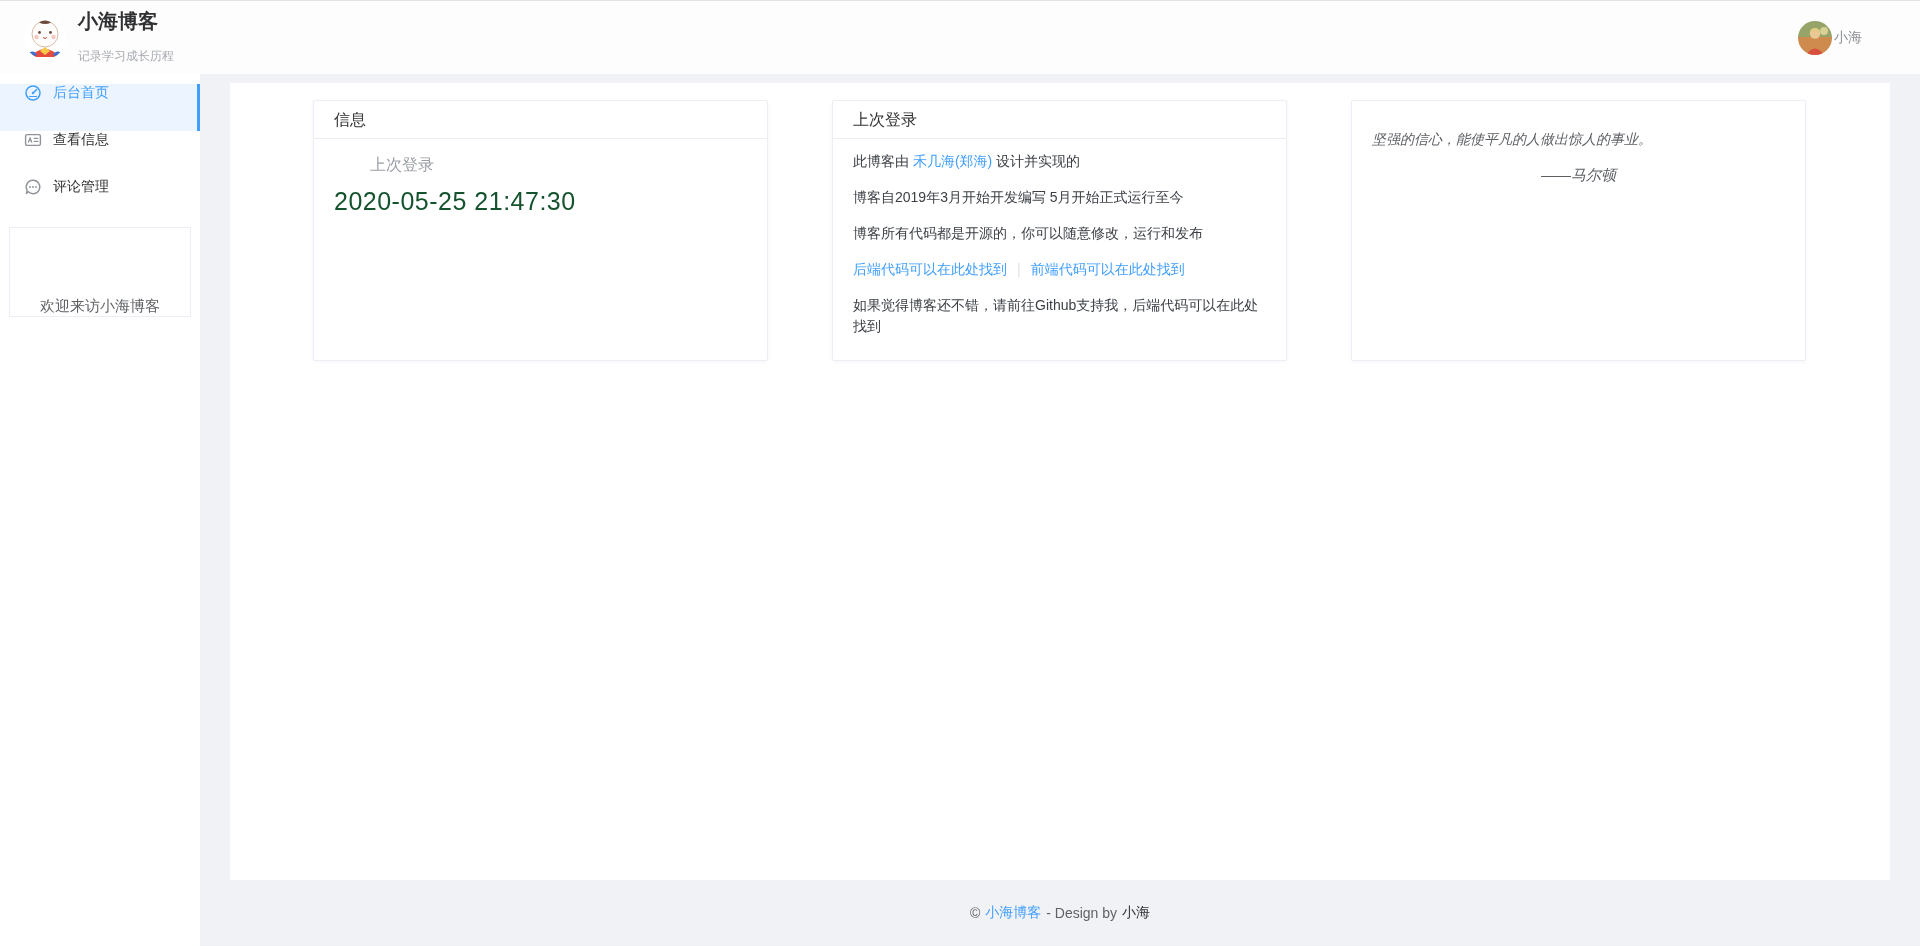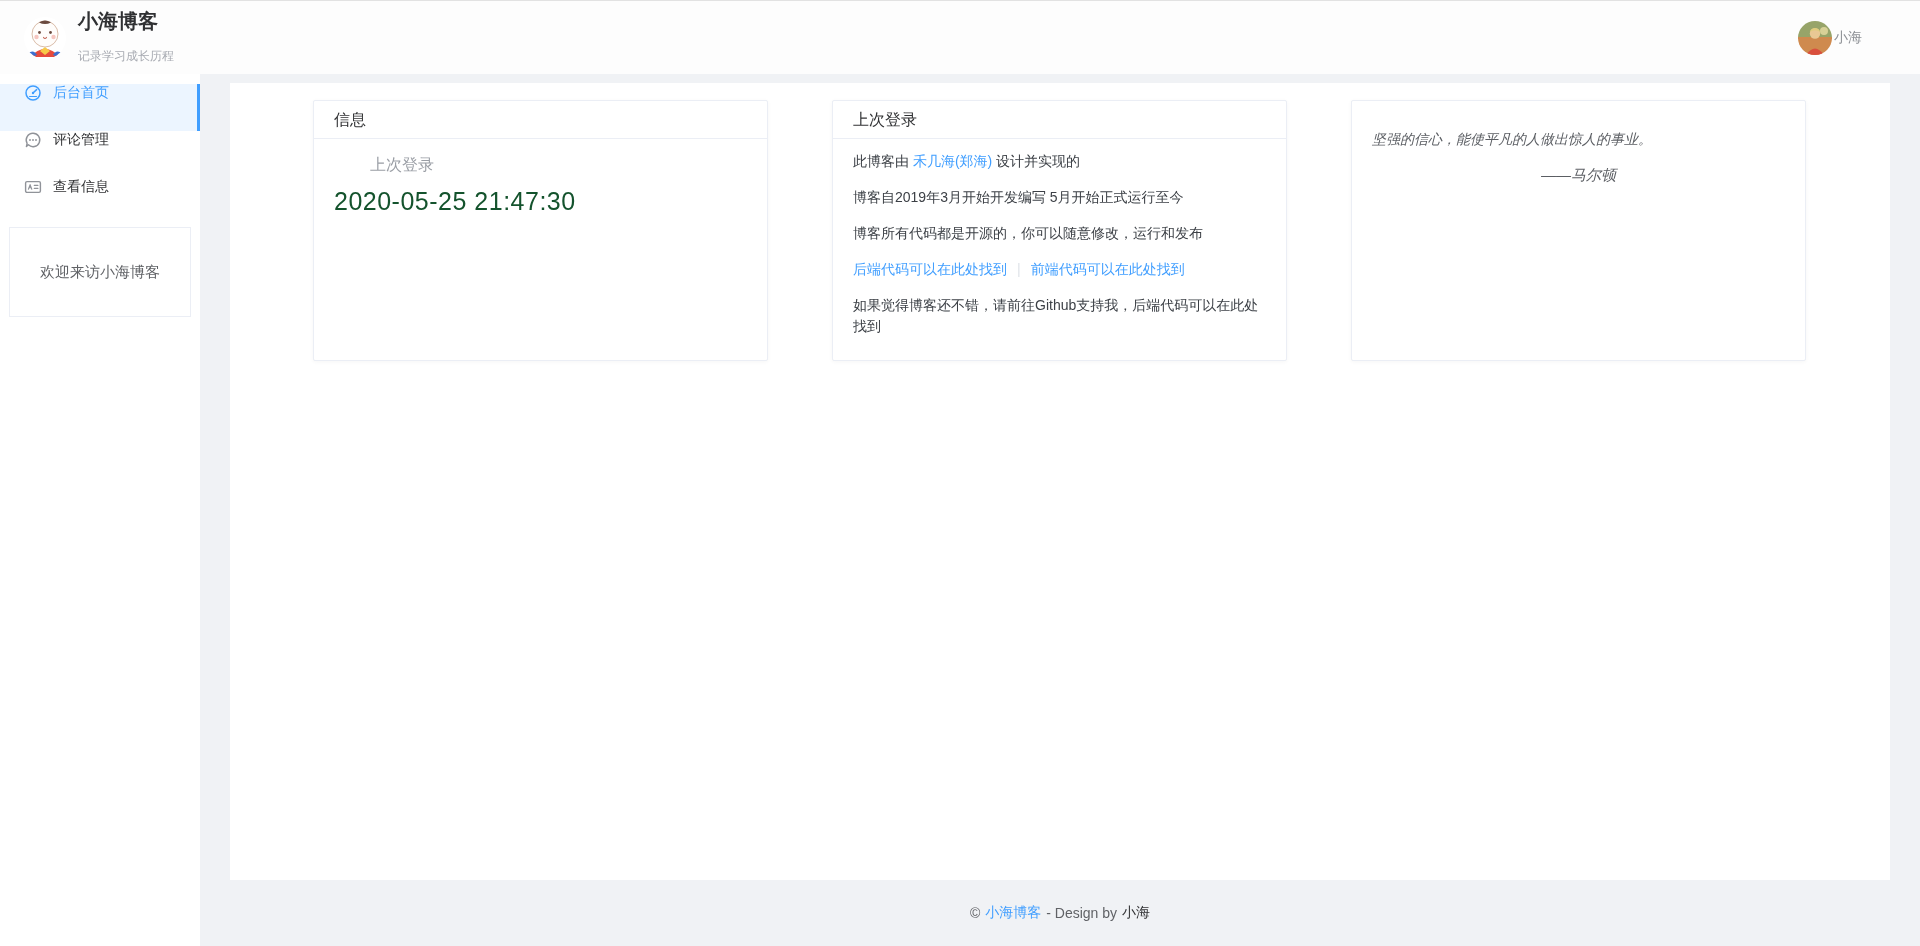--- a/index.html
+++ b/index.html
@@ -36,21 +36,21 @@
     padding-left:24px; gap:11px;
     font-size:14px; color:#303133; cursor:pointer;
     border-right:3px solid transparent;
   }
   .menu-item .mi-icon { width:18px; height:18px; color:#909399; display:flex; align-items:center; }
   .menu-item.active { background:#ecf5ff; color:#409eff; border-right-color:#409eff; }
   .menu-item.active .mi-icon { color:#409eff; }
   .welcome-box {
     margin:2px 9px 0; height:90px;
     border:1px solid #ebeef5;
-    display:flex; align-items:center; justify-content:center;
+    display:flex; align-items:flex-end; justify-content:center;
     font-size:15px; color:#606266;
   }
 
   
   .main { flex:1; display:flex; flex-direction:column; padding:9px 30px 0; }
   .panel {
     background:#ffffff; height:797px;
     padding:17px 84px 0 83px;
     display:flex; gap:64px;
   }
@@ -132,37 +132,37 @@
           <path d="M9 9 L12.6 5.6" stroke="currentColor" stroke-width="1.5" stroke-linecap="round" fill="none"></path>
           <circle cx="9" cy="9" r="1.2" fill="currentColor"></circle>
           <path d="M5.5 12.5 h7" stroke="currentColor" stroke-width="1.2" stroke-linecap="round"></path>
         </svg>
       </span>
       <span>后台首页</span>
     </div>
     <div class="menu-item">
       <span class="mi-icon">
         <svg width="18" height="18" viewBox="0 0 18 18">
+          <rect x="1.6" y="3.6" width="14.8" height="10.8" rx="1.4" fill="none" stroke="currentColor" stroke-width="1.4"></rect>
+          <path d="M4.4 11.2 L6.1 6.6 L7.8 11.2 M5 9.7 h2.2" stroke="currentColor" stroke-width="1.1" fill="none" stroke-linecap="round" stroke-linejoin="round"></path>
+          <path d="M10.3 7.4 h3.6 M10.3 10.4 h3.6" stroke="currentColor" stroke-width="1.2" stroke-linecap="round"></path>
+        </svg>
+      </span>
+      <span>查看信息</span>
+    </div>
+    <div class="menu-item">
+      <span class="mi-icon">
+        <svg width="18" height="18" viewBox="0 0 18 18">
           <path d="M9 2.3 a6.7 6.7 0 1 1 -4.6 11.5 L2.4 15.6 L3.1 12.3 A6.7 6.7 0 0 1 9 2.3 Z" fill="none" stroke="currentColor" stroke-width="1.4" stroke-linejoin="round"></path>
           <circle cx="6" cy="9" r="0.95" fill="currentColor"></circle>
           <circle cx="9" cy="9" r="0.95" fill="currentColor"></circle>
           <circle cx="12" cy="9" r="0.95" fill="currentColor"></circle>
         </svg>
       </span>
       <span>评论管理</span>
-    </div>
-    <div class="menu-item">
-      <span class="mi-icon">
-        <svg width="18" height="18" viewBox="0 0 18 18">
-          <rect x="1.6" y="3.6" width="14.8" height="10.8" rx="1.4" fill="none" stroke="currentColor" stroke-width="1.4"></rect>
-          <path d="M4.4 11.2 L6.1 6.6 L7.8 11.2 M5 9.7 h2.2" stroke="currentColor" stroke-width="1.1" fill="none" stroke-linecap="round" stroke-linejoin="round"></path>
-          <path d="M10.3 7.4 h3.6 M10.3 10.4 h3.6" stroke="currentColor" stroke-width="1.2" stroke-linecap="round"></path>
-        </svg>
-      </span>
-      <span>查看信息</span>
     </div>
     <div class="welcome-box">
       <span>欢迎来访小海博客</span>
     </div>
   </aside>
 
   <main class="main">
     <div class="panel">
 
       <section class="card">

